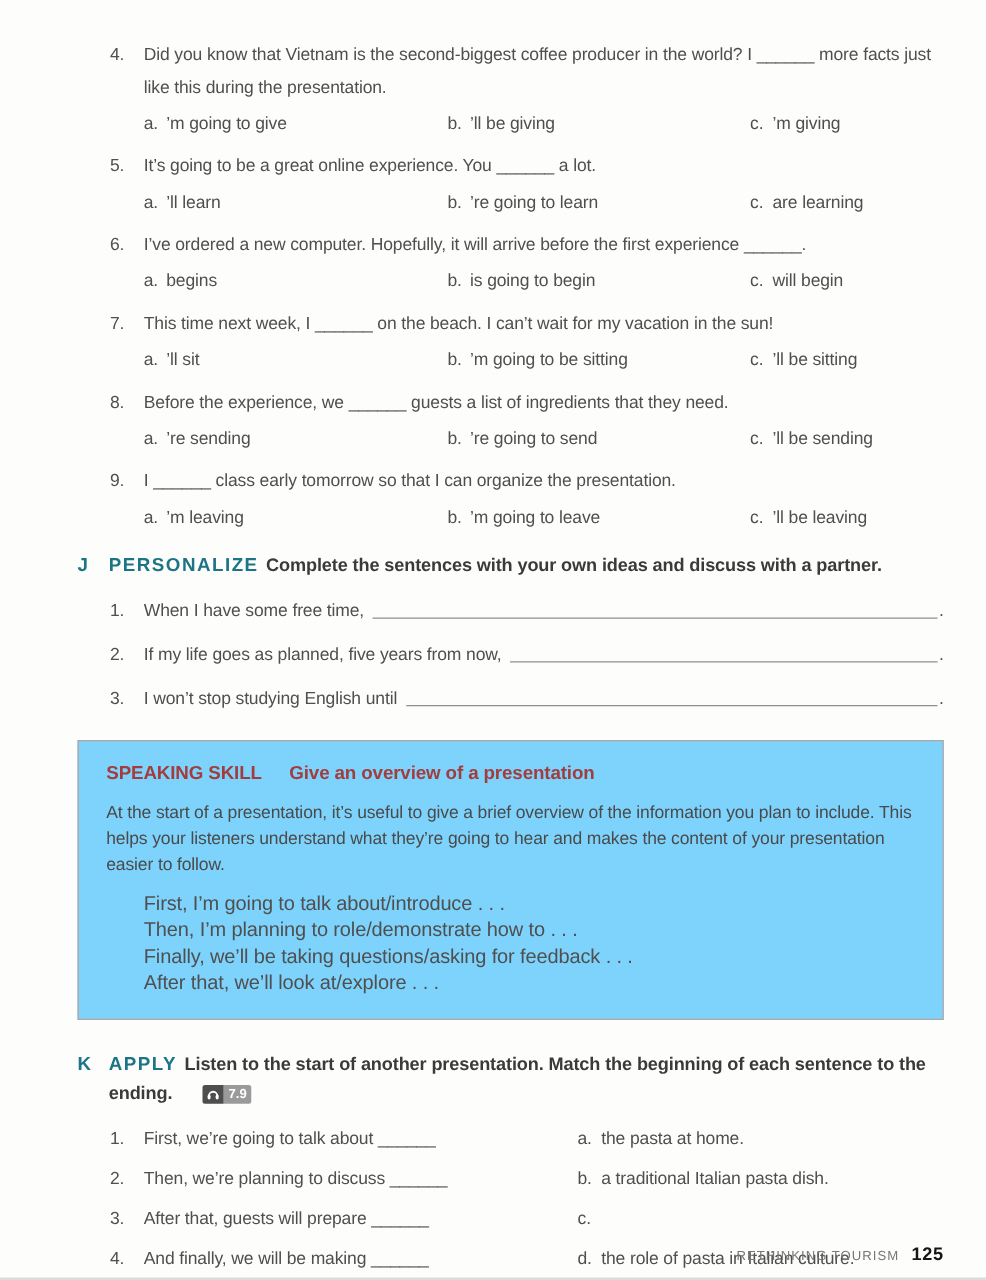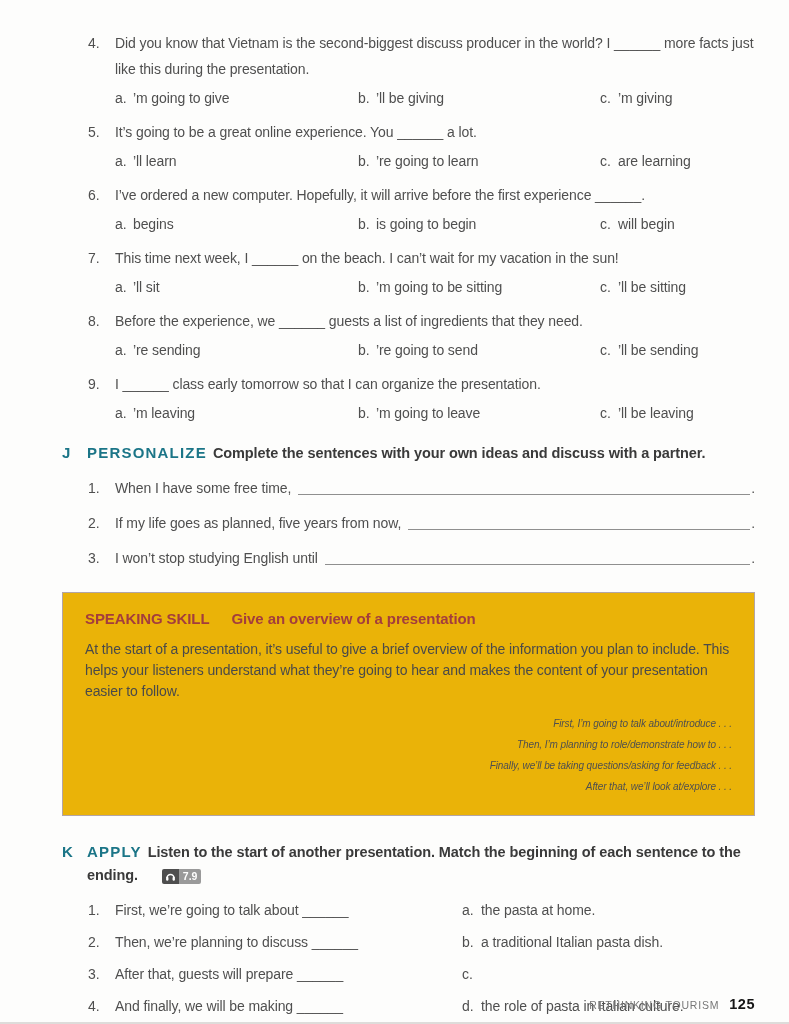--- a/index.html
+++ b/index.html
@@ -39,27 +39,27 @@
 
   
   .p-item{display:flex;margin-top:12px;line-height:23px;font-size:14px;align-items:flex-end;}
   .p-num{flex:none;width:27px;margin-left:26px;}
   .p-text{flex:none;}
   .fill-line{flex:1;border-bottom:1px solid #8f8f8f;margin:0 1px 5px 7px;height:14px;}
   .p-suffix{flex:none;}
 
   
   .skill-box{
-    margin-top:22px;border:1px solid #b3a5a5;background:#eab308;
+    margin-top:22px;border:1px solid #b3a5a5;background:#7dd3fc;
     padding:15px 22px 18px 22px;box-sizing:border-box;
   }
   .skill-head{font-size:15px;font-weight:bold;color:var(--accent_red);line-height:22px;}
   .skill-title{margin-right:22px;}
   .skill-body{margin-top:9px;font-size:14px;line-height:21px;color:#4a4a4a;}
-  .skill-examples{margin-top:11px;padding-left:30px;font-style:italic;font-size:10px;line-height:21px;text-align:right;}
+  .skill-examples{margin-top:11px;padding-left:30px;font-size:16px;line-height:21px;}
 
   
   .audio-badge{display:inline-flex;vertical-align:-2px;margin-left:24px;height:15px;}
   .audio-icon-box{background:#4e4e4e;width:17px;display:flex;align-items:center;justify-content:center;border-radius:2px 0 0 2px;}
   .audio-num-box{background:#9a9a9a;padding:0 4px;display:flex;align-items:center;border-radius:0 2px 2px 0;}
   .audio-num-box span{color:#fff;font-size:10.5px;font-weight:bold;letter-spacing:0;}
 
   
   .m-rows{margin-top:12px;font-size:14px;}
   .m-row{display:flex;padding-left:26px;line-height:22px;margin-top:10px;}
@@ -78,21 +78,21 @@
 <body>
 
 <div class="page">
   <div class="content">
 
     <div class="quiz">
 
       <div class="q">
         <div class="q-line">
           <span class="q-num">4.</span>
-          <span class="q-body">Did you know that Vietnam is the second-biggest discuss producer in the world? I ______ more facts just like this during the presentation.</span>
+          <span class="q-body">Did you know that Vietnam is the second-biggest coffee producer in the world? I ______ more facts just like this during the presentation.</span>
         </div>
         <div class="opts">
           <span class="opt opt-1">
               <span class="opt-letter">a.</span>
               <span class="opt-label">’m going to give</span>
             </span>
           <span class="opt opt-2">
               <span class="opt-letter">b.</span>
               <span class="opt-label">’ll be giving</span>
             </span>

